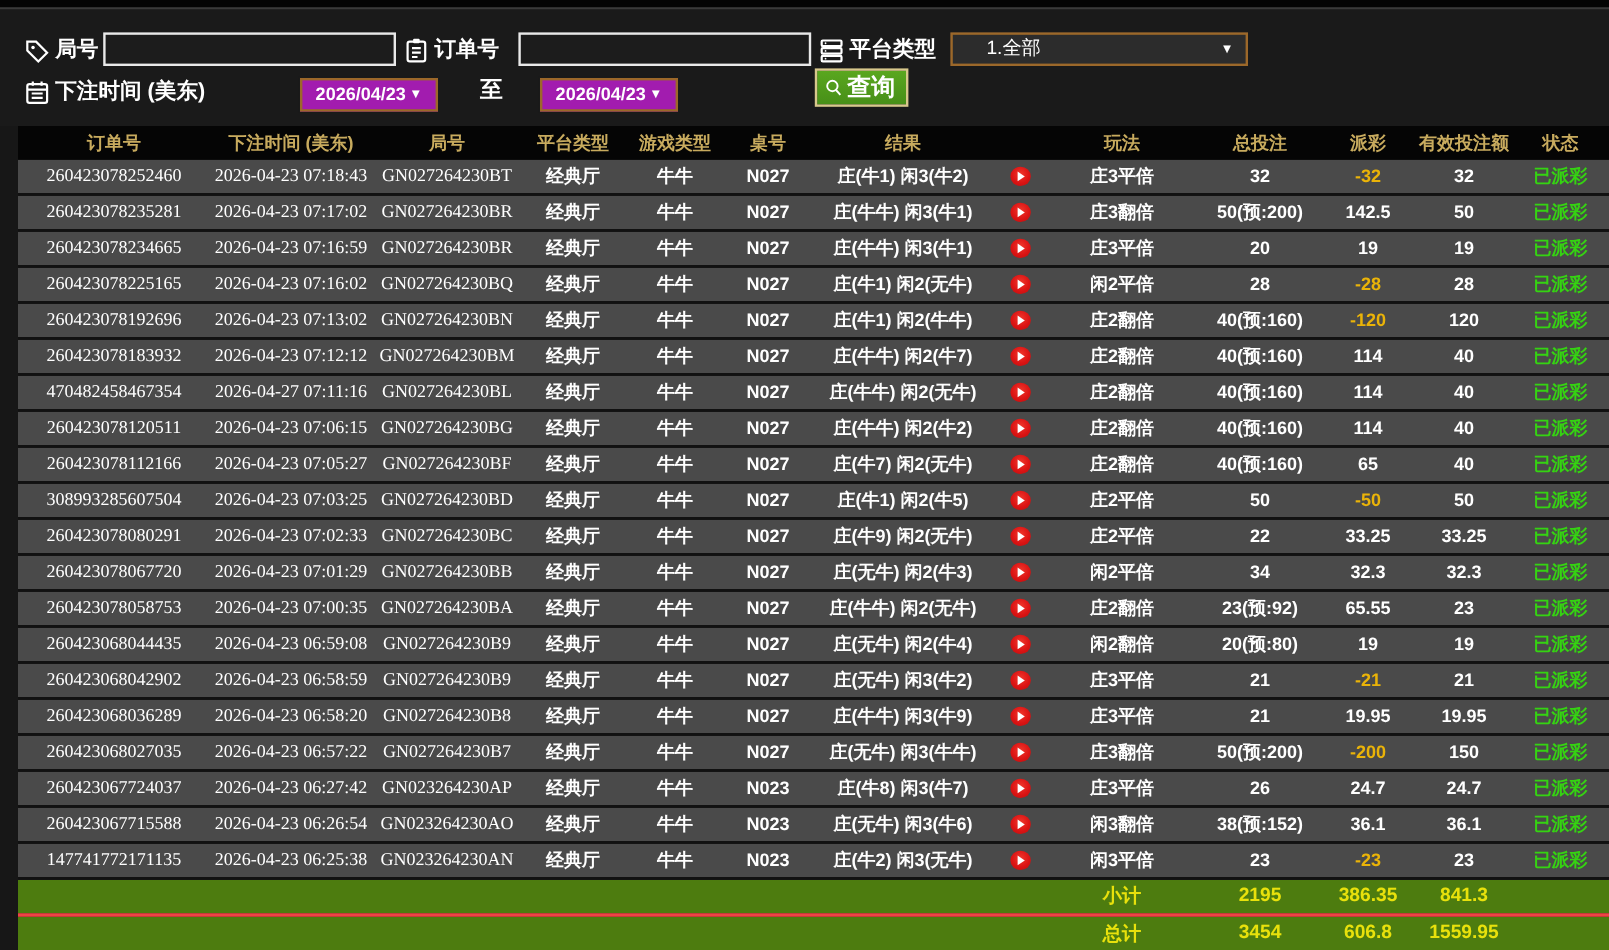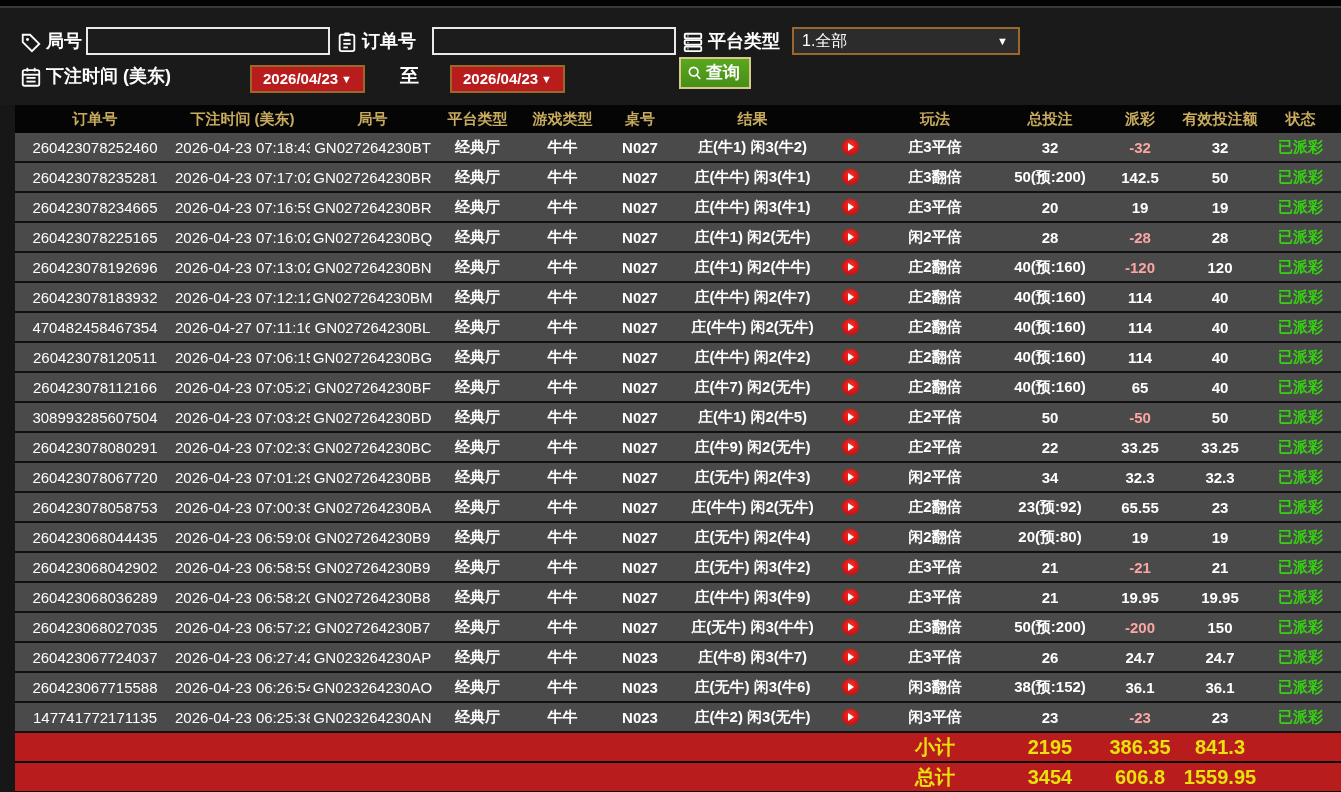--- a/index.html
+++ b/index.html
@@ -13,59 +13,59 @@
   
   .filterbar{position:absolute;left:0;top:8px;width:1341px;height:97px;background:#1a1a1a;}
   .flabel{position:absolute;color:#ffffff;font-weight:bold;font-size:18px;line-height:28px;white-space:nowrap;}
   .ficon{position:absolute;width:22px;height:22px;}
   .ficon svg{width:22px;height:22px;display:block;}
   .txtinput{
     position:absolute;height:24px;background:#1c1c1c;border:2px solid #e9e9e9;
     color:#fff;font-size:15px;padding:0 6px;outline:none;box-sizing:content-box;
   }
   .datebox{
-    position:absolute;width:111px;height:24px;background:#b91c1c;border:2px solid #9c682a;
+    position:absolute;width:111px;height:24px;background:#a21caf;border:2px solid #9c682a;
     color:#fff;font-weight:bold;font-size:15px;text-align:center;line-height:24px;cursor:pointer;
     box-shadow:0 0 0 1px #1a1a1a;
   }
   .datebox .car{font-size:11px;vertical-align:1px;margin-left:3px;}
   .selectbox{
     position:absolute;width:216px;height:24px;background:#2c2c2c;border:2px solid #9c682a;
-    color:#fff;font-size:16px;line-height:24px;padding-left:8px;cursor:pointer;
+    color:#fff;font-size:16px;line-height:24px;padding-left:28px;cursor:pointer;
   }
   .selectbox .car{position:absolute;right:10px;top:0;font-size:11px;color:#fff;}
   .searchbtn{
     position:absolute;left:679px;top:49px;height:28px;padding:0 9px 0 6px;
     background:linear-gradient(#5aa71f,#478f18);border:2px solid #d8c88c;
-    color:#fff;font-weight:bold;font-size:17px;line-height:28px;cursor:pointer;
+    color:#fff;font-weight:bold;font-size:20px;line-height:28px;cursor:pointer;
     display:flex;align-items:center;gap:3px;
   }
   .searchbtn svg{width:16px;height:16px;}
   
   .grid{position:absolute;left:15px;top:105px;width:1326px;border-collapse:collapse;table-layout:fixed;}
   .grid th{
     background:#050505;color:#c8ab5e;font-weight:bold;font-size:15px;height:28px;
     text-align:center;padding:0;white-space:nowrap;overflow:hidden;
   }
   .grid td{
     background:#4a4a4a;color:#ffffff;font-size:15px;height:28px;text-align:center;
     border-bottom:2px solid #111111;padding:0;white-space:nowrap;overflow:hidden;font-weight:600;
   }
-  .grid td.c-order,.grid td.c-time{font-weight:400;font-size:15px;}
+  .grid td.c-order,.grid td.c-time{font-weight:400;font-size:15px;font-family:Liberation Serif, serif;}
   .grid td.pay.pos{color:#ffffff;}
-  .grid td.pay.neg{color:#fca5a5;}
+  .grid td.pay.neg{color:#eab308;}
   .grid td.c-status{color:#35d312;font-weight:bold;}
   .playbtn{
     width:17px;height:16px;border-radius:50%;margin:0 auto;cursor:pointer;
     background:radial-gradient(circle at 50% 38%,#f0372c 0%,#dc1414 55%,#b90e0e 100%);
     display:flex;align-items:center;justify-content:center;
   }
   .playbtn .tri{width:0;height:0;border-left:6px solid #fff;border-top:4px solid transparent;border-bottom:4px solid transparent;margin-left:2px;}
-  tr.totalrow td{background:#b91c1c;color:#e8e10c;font-weight:bold;font-size:20px;border-bottom:2px solid #060606;}
-  tr.grandrow td{border-top:1px solid #ef4444;}
+  tr.totalrow td{background:#4d7c0f;color:#e8e10c;font-weight:bold;font-size:16px;border-bottom:2px solid #060606;}
+  tr.grandrow td{border-top:3px solid #ef4444;}
 </style>
 </head>
 <body>
 
 <div class="top-strip"></div>
 
 <div class="filterbar">
 
   <span class="ficon" style="left:20px;top:24px;">
     <svg viewBox="0 0 24 24" fill="none" stroke="#ffffff" stroke-width="2">

